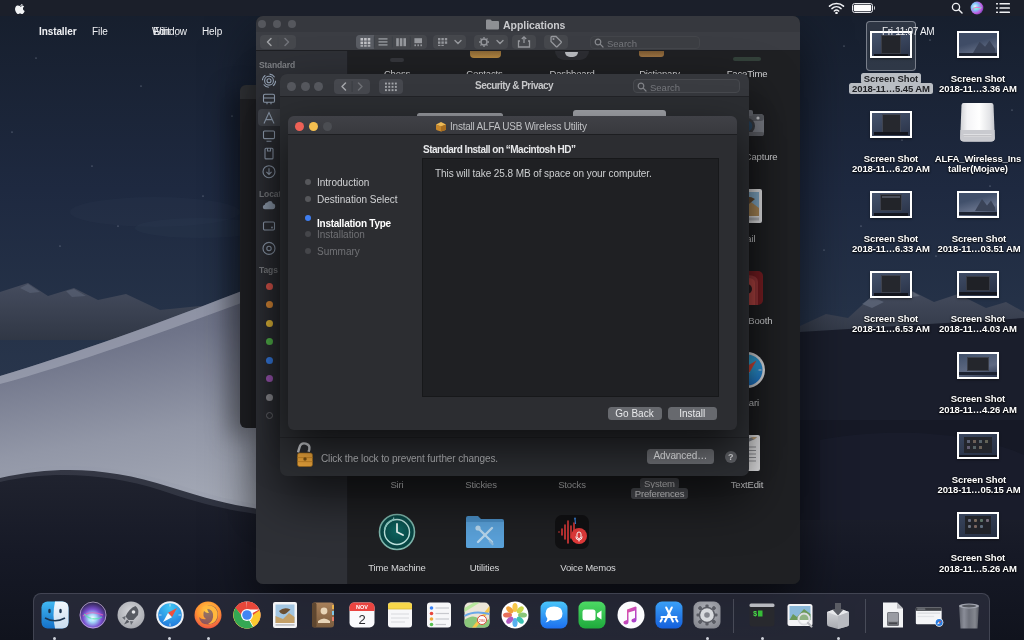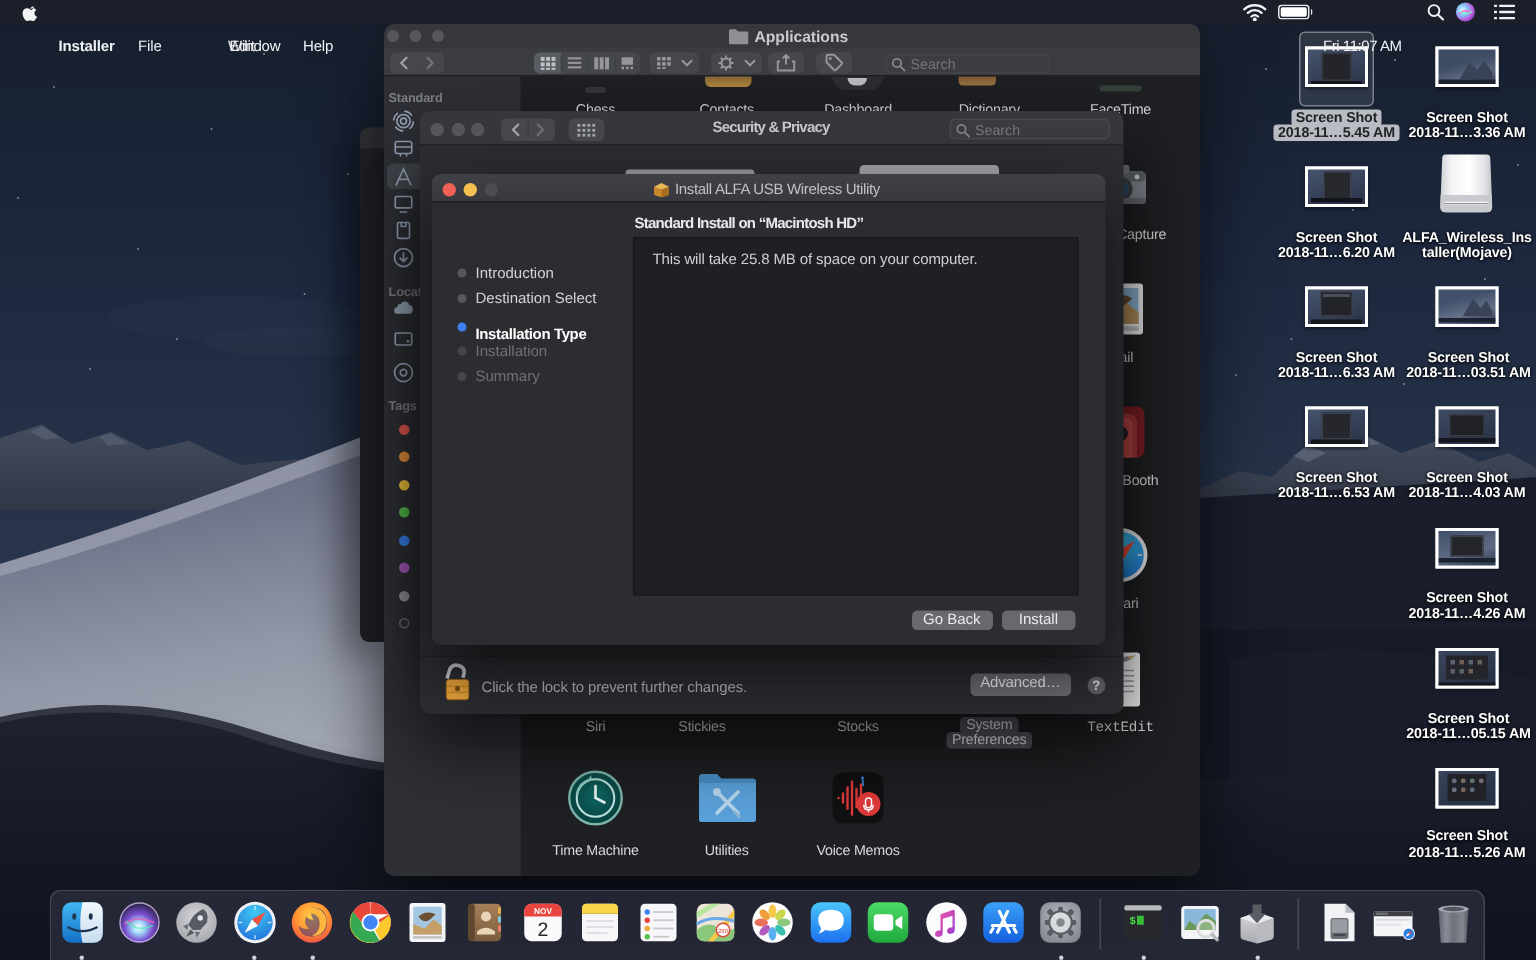--- a/index.html
+++ b/index.html
@@ -462,38 +462,38 @@
           <line x1="20" y1="31.5" x2="20" y2="34.5"></line>
     <line x1="5.5" y1="20" x2="8.5" y2="20"></line>
           <line x1="31.5" y1="20" x2="34.5" y2="20"></line>
    </g>
    <path d="M29.5,10.5 L17.5,17.5 L22.5,22.5 Z" fill="#ee4f3c"></path>
    <path d="M10.5,29.5 L22.5,22.5 L17.5,17.5 Z" fill="#f7f8fa"></path>
   </svg>
   <div class="fl" style="left:399px;top:346.5px;">Safari</div>
 
   <div class="fl" style="left:49px;top:429px;">Siri</div>
-  <div class="fl" style="left:120px;top:429px;">Stickies</div>
+  <div class="fl" style="left:133px;top:429px;">Stickies</div>
   <div class="fl" style="left:224px;top:429px;">Stocks</div>
   <div class="fl" style="left:311.5px;top:428px;"><span style="background:#54565c;border-radius:3px;padding:0 4px;color:#f2f2f4;">System</span><br><span style="background:#54565c;border-radius:3px;padding:0 4px;color:#f2f2f4;">Preferences</span></div>
 
   <svg class="abs" style="left:379px;top:382px;" width="40" height="40" viewBox="0 0 40 40">
    <rect x="7" y="2" width="26" height="36" rx="2" fill="#f4f4f6"></rect>
    <g stroke="#9a9ba0" stroke-width="1">
     <line x1="11" y1="14" x2="29" y2="14"></line>
           <line x1="11" y1="17.5" x2="29" y2="17.5"></line>
     <line x1="11" y1="21" x2="29" y2="21"></line>
           <line x1="11" y1="24.5" x2="29" y2="24.5"></line>
     <line x1="11" y1="28" x2="29" y2="28"></line>
           <line x1="11" y1="31.5" x2="22" y2="31.5"></line>
    </g>
    <path d="M10,10.5 L24,4.5 L30,4 L27,6.5 L13,12.5 Z" fill="#8b8e96"></path>
    <path d="M24,4.5 L30,4 L27,6.5 Z" fill="#d8b27a"></path>
   </svg>
-  <div class="fl" style="left:399px;top:429px;font-family:Liberation Mono, monospace;">TextEdit</div>
+  <div class="fl" style="left:399px;top:429px;">TextEdit</div>
 
   <svg class="abs" style="left:29px;top:461px;" width="40" height="40" viewBox="0 0 40 40">
    <defs>
           <radialGradient id="tm" cx=".5" cy=".45" r=".7">
     <stop offset="0" stop-color="#0f6b66"></stop>
             <stop offset=".8" stop-color="#073f3e"></stop>
             <stop offset="1" stop-color="#052e2e"></stop>
           </radialGradient>
         </defs>
    <circle cx="20" cy="20" r="17.5" fill="url(#tm)"></circle>
@@ -523,21 +523,21 @@
     <line x1="13" y1="13" x2="13" y2="27"></line>
           <line x1="16" y1="9" x2="16" y2="31"></line>
     <line x1="19" y1="14" x2="19" y2="26"></line>
           <line x1="22" y1="11" x2="22" y2="29"></line>
    </g>
    <circle cx="27" cy="24" r="8" fill="#e23a3a"></circle>
    <path d="M27,20 q-2,0 -2,2 l0,2.5 q0,2 2,2 q2,0 2,-2 L29,22 q0,-2 -2,-2 Z M23.8,24.5 q0,3.4 3.2,3.4 q3.2,0 3.2,-3.4 M27,28 L27,29.5" stroke="#fff" stroke-width="1" fill="none"></path>
    <line x1="23" y1="7" x2="23.5" y2="12" stroke="#3a7fd4" stroke-width="1.2"></line>
    <circle cx="23" cy="6.5" r="1" fill="#3a7fd4"></circle>
   </svg>
-  <div class="fl" style="left:224px;top:512px;">Voice Memos</div>
+  <div class="fl" style="left:240px;top:512px;">Voice Memos</div>
  </div>
 </div>
 <div id="sp">
  <div class="abs" style="left:0;top:0;width:469px;height:23px;background:#35373c;border-bottom:1px solid #212226;"></div>
  <div class="abs" style="left:7px;top:7.5px;width:9px;height:9px;border-radius:50%;background:#55575d;"></div>
  <div class="abs" style="left:20.5px;top:7.5px;width:9px;height:9px;border-radius:50%;background:#55575d;"></div>
  <div class="abs" style="left:34px;top:7.5px;width:9px;height:9px;border-radius:50%;background:#55575d;"></div>
  <div class="abs" style="left:54px;top:4.5px;width:36px;height:15px;background:#46484e;border-radius:4px;"></div>
  <svg class="abs" style="left:54px;top:4.5px;" width="36" height="15" viewBox="0 0 36 15">
   <path d="M11.5,4 L8,7.5 L11.5,11" stroke="#a4a6aa" stroke-width="1.5" fill="none" stroke-linecap="round" stroke-linejoin="round"></path>

